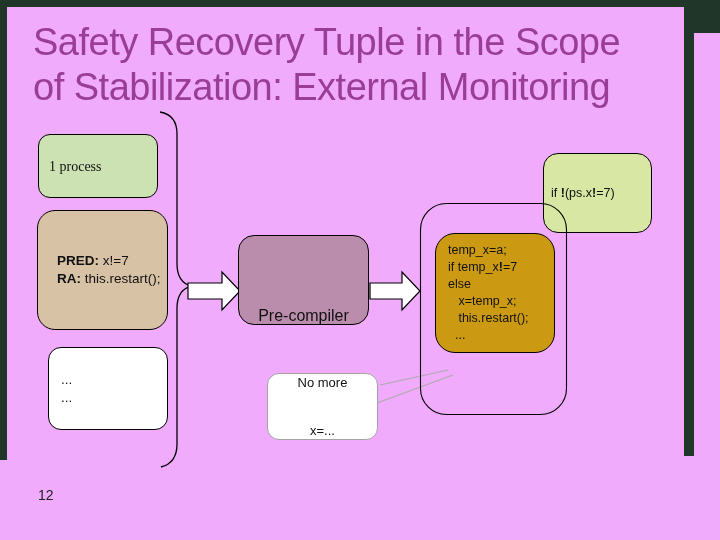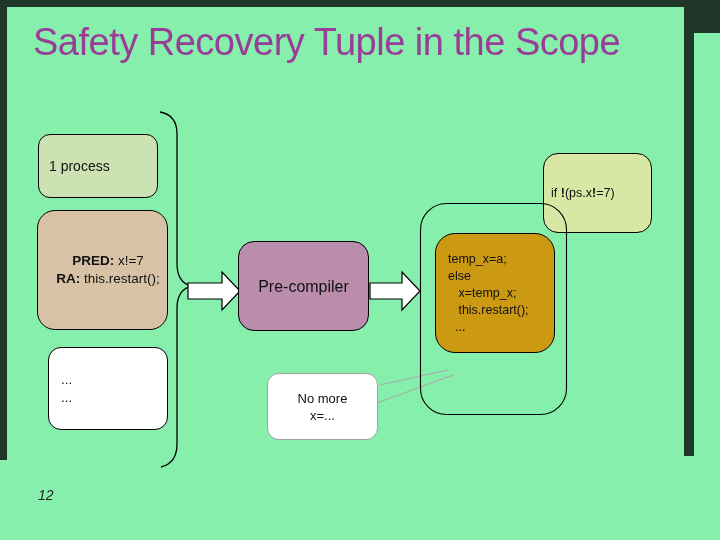--- a/index.html
+++ b/index.html
@@ -1,68 +1,69 @@
 <!DOCTYPE html>
 <html><head>
 <meta charset="utf-8">
 <style>
   html,body{margin:0;padding:0;background:#fff;}
   .slide{
-    position:relative;width:720px;height:540px;background:#86efac;overflow:hidden;
+    position:relative;width:720px;height:540px;background:#f0abfc;overflow:hidden;
     font-family:"Liberation Sans","DejaVu Sans",sans-serif;color:#111;
   }
   .frame{position:absolute;}
   .frame-top{left:0;top:0;width:720px;height:7px;}
   .frame-left{left:0;top:0;width:7px;height:460px;}
   .frame-right{left:684px;top:0;width:10px;height:456px;}
   .frame-corner{left:688px;top:0;width:32px;height:33px;}
   .title{
     position:absolute;left:33px;top:20px;width:660px;
     font-size:38px;line-height:45px;letter-spacing:-0.5px;font-weight:400;
   }
   .layer{position:absolute;left:0;top:0;width:720px;height:540px;pointer-events:none;}
   .box{
     position:absolute;border:1px solid #000;box-sizing:border-box;
     display:flex;flex-direction:column;justify-content:center;
     font-size:13px;line-height:17px;color:#111;
   }
   .box .ln{white-space:pre;}
   .box-process{left:38px;top:134px;width:120px;height:64px;border-radius:12px;padding-left:10px;font-size:14px;}
   .box-monitor{left:543px;top:153px;width:109px;height:80px;border-radius:15px;padding-left:7px;font-size:12.5px;line-height:18px;}
-  .box-pred{left:37px;top:210px;width:131px;height:120px;border-radius:18px;padding-left:11px;font-size:13.5px;line-height:18px;align-items:center;}
+  .box-pred{left:37px;top:210px;width:131px;height:120px;border-radius:18px;padding-left:19px;font-size:13.5px;line-height:18px;}
   .box-before{left:48px;top:347px;width:120px;height:83px;border-radius:13px;background:#fff;padding-left:12px;font-size:13.5px;line-height:18px;}
-  .box-precompiler{left:238px;top:241px;width:131px;height:90px;border-radius:16px;align-items:center;font-size:16px;}
+  .box-precompiler{left:238px;top:235px;width:131px;height:90px;border-radius:16px;align-items:center;font-size:16px;justify-content:flex-end;}
   .box-after{left:435px;top:233px;width:120px;height:120px;border-radius:20px;padding-left:12px;font-size:12.5px;line-height:17px;}
-  .box-callout{left:267px;top:373px;width:111px;height:67px;border-radius:12px;border-color:#a3a3a3;background:#fff;align-items:center;font-size:13px;line-height:17px;}
-  .page-number{position:absolute;left:38px;top:487px;font-size:14px;color:#222;font-style:italic;}
+  .box-callout{left:267px;top:373px;width:111px;height:67px;border-radius:12px;border-color:#a3a3a3;background:#fff;align-items:center;font-size:13px;line-height:17px;justify-content:space-between;}
+  .page-number{position:absolute;left:38px;top:487px;font-size:14px;color:#222;}
   .b{font-weight:bold;}
 </style>
 </head>
 <body>
 
 <div class="slide">
 
   <div class="frame frame-top" style="background: rgb(32, 54, 41);"></div>
   <div class="frame frame-left" style="background: rgb(32, 54, 41);"></div>
   <div class="frame frame-right" style="background: rgb(32, 54, 41);"></div>
   <div class="frame frame-corner" style="background: rgb(32, 54, 41);"></div>
 
   <div class="title" style="color: rgb(153, 61, 152);">
     <div>Safety Recovery Tuple in the Scope</div>
+    <div>of Stabilization: External Monitoring</div>
   </div>
 
   <svg class="layer" viewBox="0 0 720 540">
     <path d="M160,112 Q177,115 177,134 L177,264 Q177,282 191,286 Q177,290 177,308 L177,444 Q177,463 161,467" fill="none" stroke="#000" stroke-width="1.3"></path>
     <polygon points="188,283 222,283 222,272 240,291 222,310 222,299 188,299" fill="#ffffff" stroke="#000" stroke-width="1.2"></polygon>
     <polygon points="370,283 402,283 402,272 420,291 402,310 402,299 370,299" fill="#ffffff" stroke="#000" stroke-width="1.2"></polygon>
     <line x1="380" y1="385" x2="448" y2="370" stroke="#ababab" stroke-width="1.2"></line>
     <line x1="377" y1="403" x2="453" y2="375" stroke="#ababab" stroke-width="1.2"></line>
   </svg>
 
-  <div class="box box-process" style="background: rgb(205, 226, 178);">
+  <div class="box box-process" style="background: rgb(205, 226, 178); font-family: Liberation Serif, serif;">
     <div class="ln">1 process</div>
   </div>
 
   <div class="box box-monitor" style="background: rgb(216, 231, 164);">
       <div class="ln"><span>if </span><span class="b">!</span><span>(ps.x</span><span class="b">!</span><span>=7)</span></div>
     </div>
 
   <div class="box box-pred" style="background: rgb(216, 194, 165);">
       <div class="ln"><span class="b">PRED:</span><span> x!=7</span></div>
       <div class="ln"><span class="b">RA:</span><span> this.restart();</span></div>
@@ -72,20 +73,21 @@
       <div class="ln"><span>...</span></div>
       <div class="ln"><span>...</span></div>
     </div>
 
   <div class="box box-precompiler" style="background: rgb(187, 141, 172);">
     <div class="ln">Pre-compiler</div>
   </div>
 
   <div class="box box-after" style="background: rgb(204, 154, 18);">
       <div class="ln"><span>temp_x=a;</span></div>
+      <div class="ln"><span>if temp_x</span><span class="b">!</span><span>=7</span></div>
       <div class="ln"><span>else</span></div>
       <div class="ln"><span>   x=temp_x;</span></div>
       <div class="ln"><span>   this.restart();</span></div>
       <div class="ln"><span>  ...</span></div>
     </div>
 
   <div class="box box-callout">
       <div class="ln"><span>No more</span></div>
       <div class="ln"><span>x=...</span></div>
     </div>

